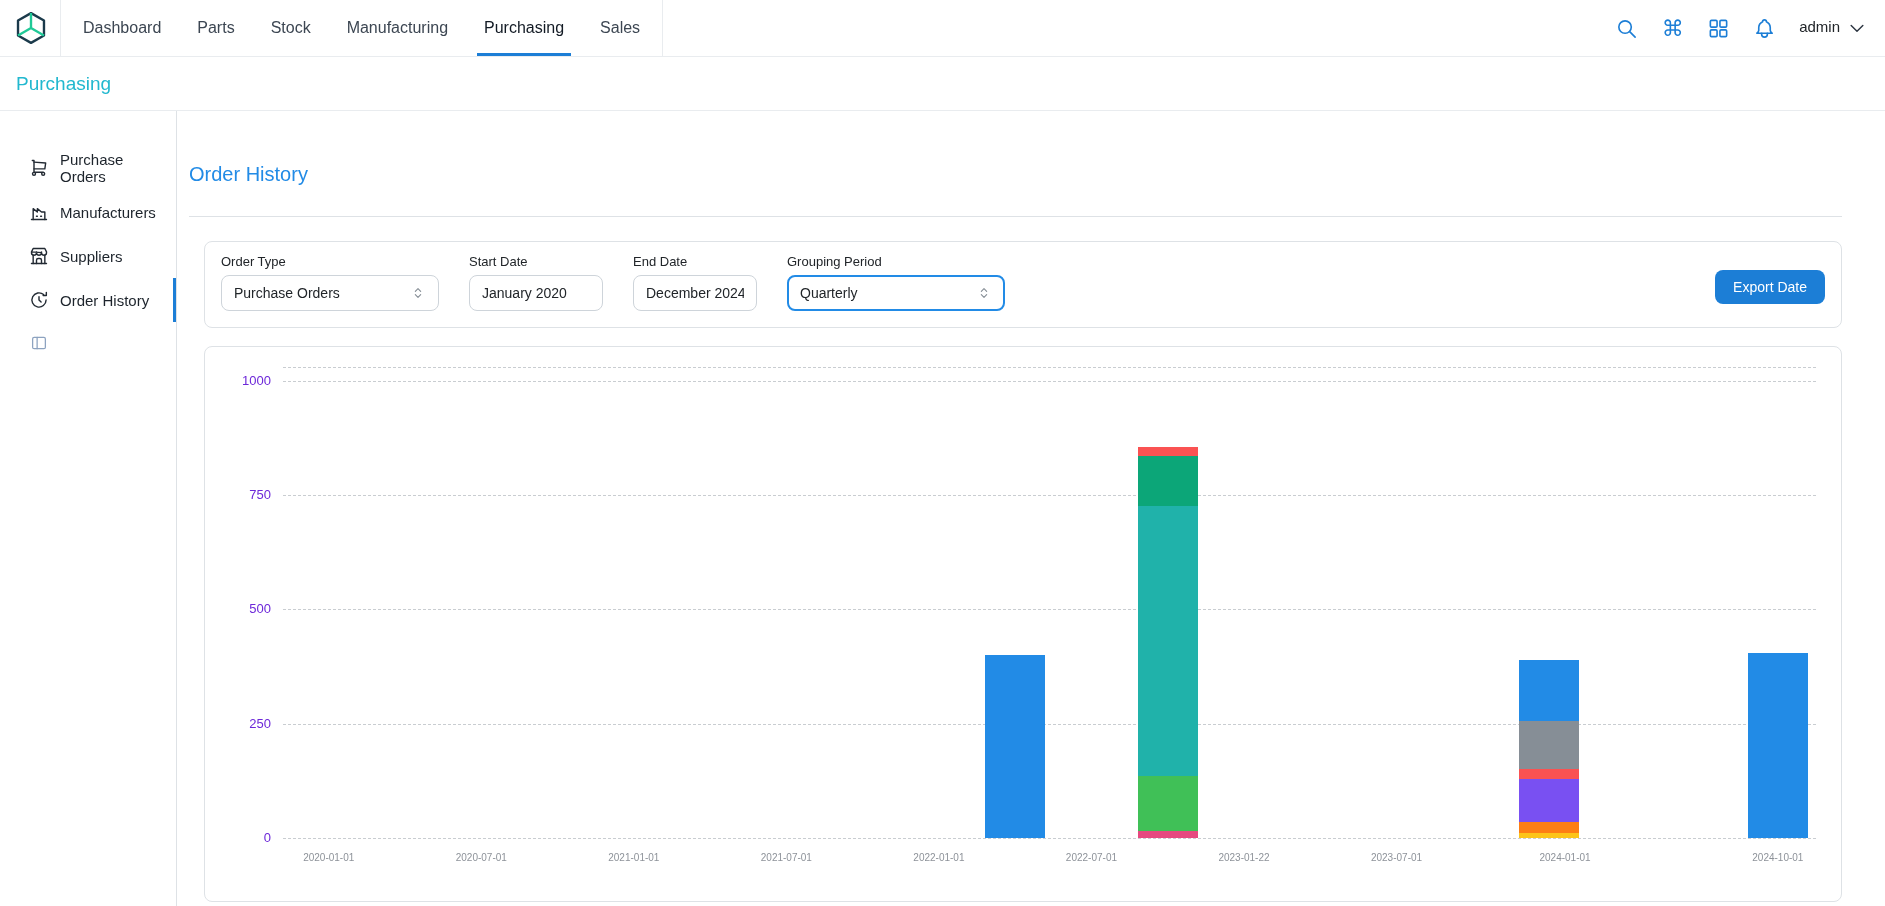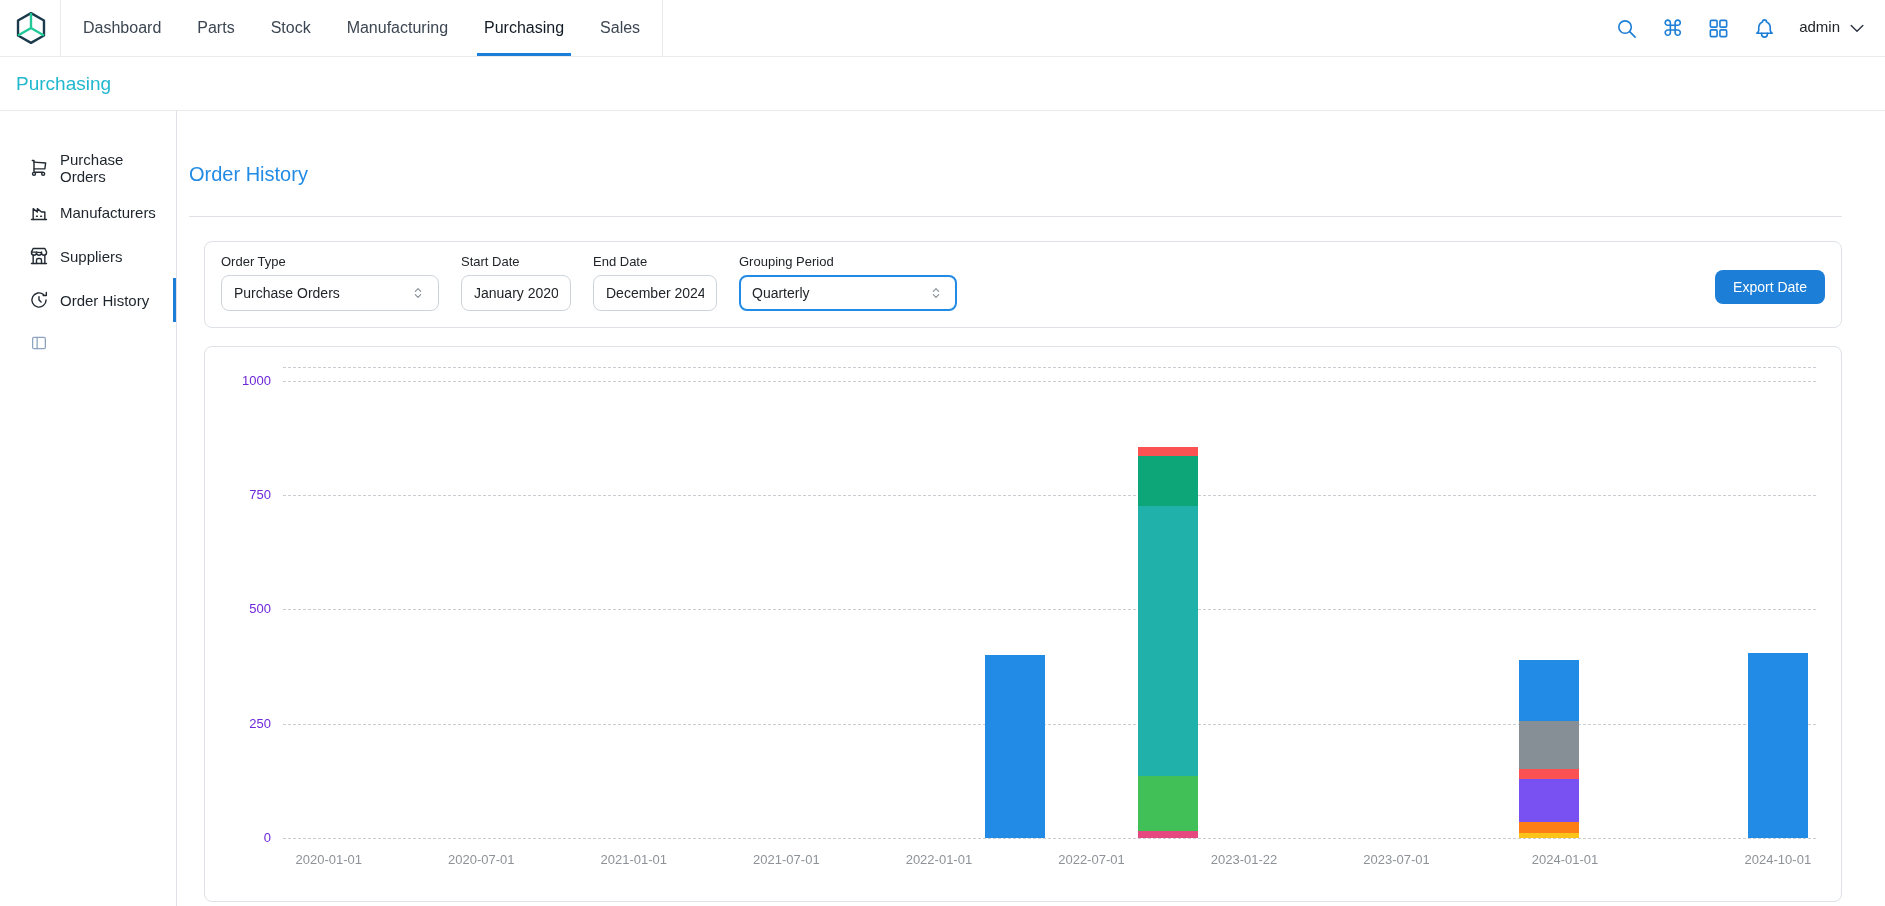--- a/index.html
+++ b/index.html
@@ -32,36 +32,36 @@
   .side-item { height:44px; display:flex; align-items:center; gap:11px; padding-left:29px; font-size:15px; color:#1d242c; cursor:pointer; border-right:3px solid transparent; }
   .side-item.active { border-right-color:#1c7ed6; }
   .side-icon { width:20px; height:20px; color:#222a33; flex:none; }
   .collapse-btn { width:18px; height:18px; margin:12px 0 0 30px; color:#8da3c0; cursor:pointer; }
 
   .main { flex:1; padding:0 43px 0 12px; }
   .page-title { margin:52px 0 0; font-size:20px; font-weight:400; color:#228be6; }
   .divider { border:none; border-top:1px solid #dee2e6; margin:30px 0 0; }
 
   
-  .filter-card { margin:24px 0 0 15px; border:1px solid #dee2e6; border-radius:8px; padding:12px 16px 16px; display:flex; gap:22px; align-items:flex-start; }
+  .filter-card { margin:24px 0 0 15px; border:1px solid #dee2e6; border-radius:8px; padding:12px 16px 16px; display:flex; gap:30px; align-items:flex-start; }
   .field-label { display:block; font-size:13px; color:#212529; margin-bottom:6px; }
   .control { height:36px; border:1px solid #ced4da; border-radius:8px; display:flex; align-items:center; padding:0 12px; font-size:14px; color:#212529; background:#fff; font-family:"Liberation Sans",sans-serif; }
   .select { justify-content:space-between; gap:10px; cursor:pointer; }
   .select.focused { border:2px solid #228be6; padding:0 11px; }
   .sel-icon { width:16px; height:16px; color:#868e96; flex:none; }
-  .w-order { width:218px; } .w-start { width:110px; } .w-end { width:124px; } .w-group { width:218px; }
+  .w-order { width:218px; } .w-start { width:134px; } .w-end { width:124px; } .w-group { width:218px; }
   input.control { outline:none; }
   .export-btn { margin-left:auto; margin-top:16px; height:34px; padding:0 18px; background:#1c7ed6; color:#fff; border:none; border-radius:8px; font-size:14px; font-family:"Liberation Sans",sans-serif; cursor:pointer; }
 
   
   .chart-card { margin:18px 0 0 15px; border:1px solid #dee2e6; border-radius:8px; height:556px; position:relative; }
   #plot { position:absolute; inset:0; }
   .gridline { position:absolute; left:78px; width:1533px; height:0; border-top:1px dashed #c9cdd1; }
   .ylab { position:absolute; left:0; width:66px; text-align:right; font-size:13px; color:#6d28d9; }
-  .xlab { position:absolute; transform:translateX(-50%); font-size:13px; color:#8d9299; white-space:nowrap; }
+  .xlab { position:absolute; transform:translateX(-50%); font-size:10px; color:#8d9299; white-space:nowrap; }
   .bar { position:absolute; width:60px; display:flex; flex-direction:column; cursor:pointer; }
   .bar > div { width:100%; flex:none; }
 </style>
 </head>
 <body>
 
 <header class="topbar">
   <div class="logo">
     <svg viewBox="0 0 24 24">
       <path d="M12 2.6l8.2 4.7v9.4L12 21.4l-8.2-4.7V7.3z" fill="#ffffff" stroke="#1b3a4b" stroke-width="1.5" stroke-linejoin="round"></path>

